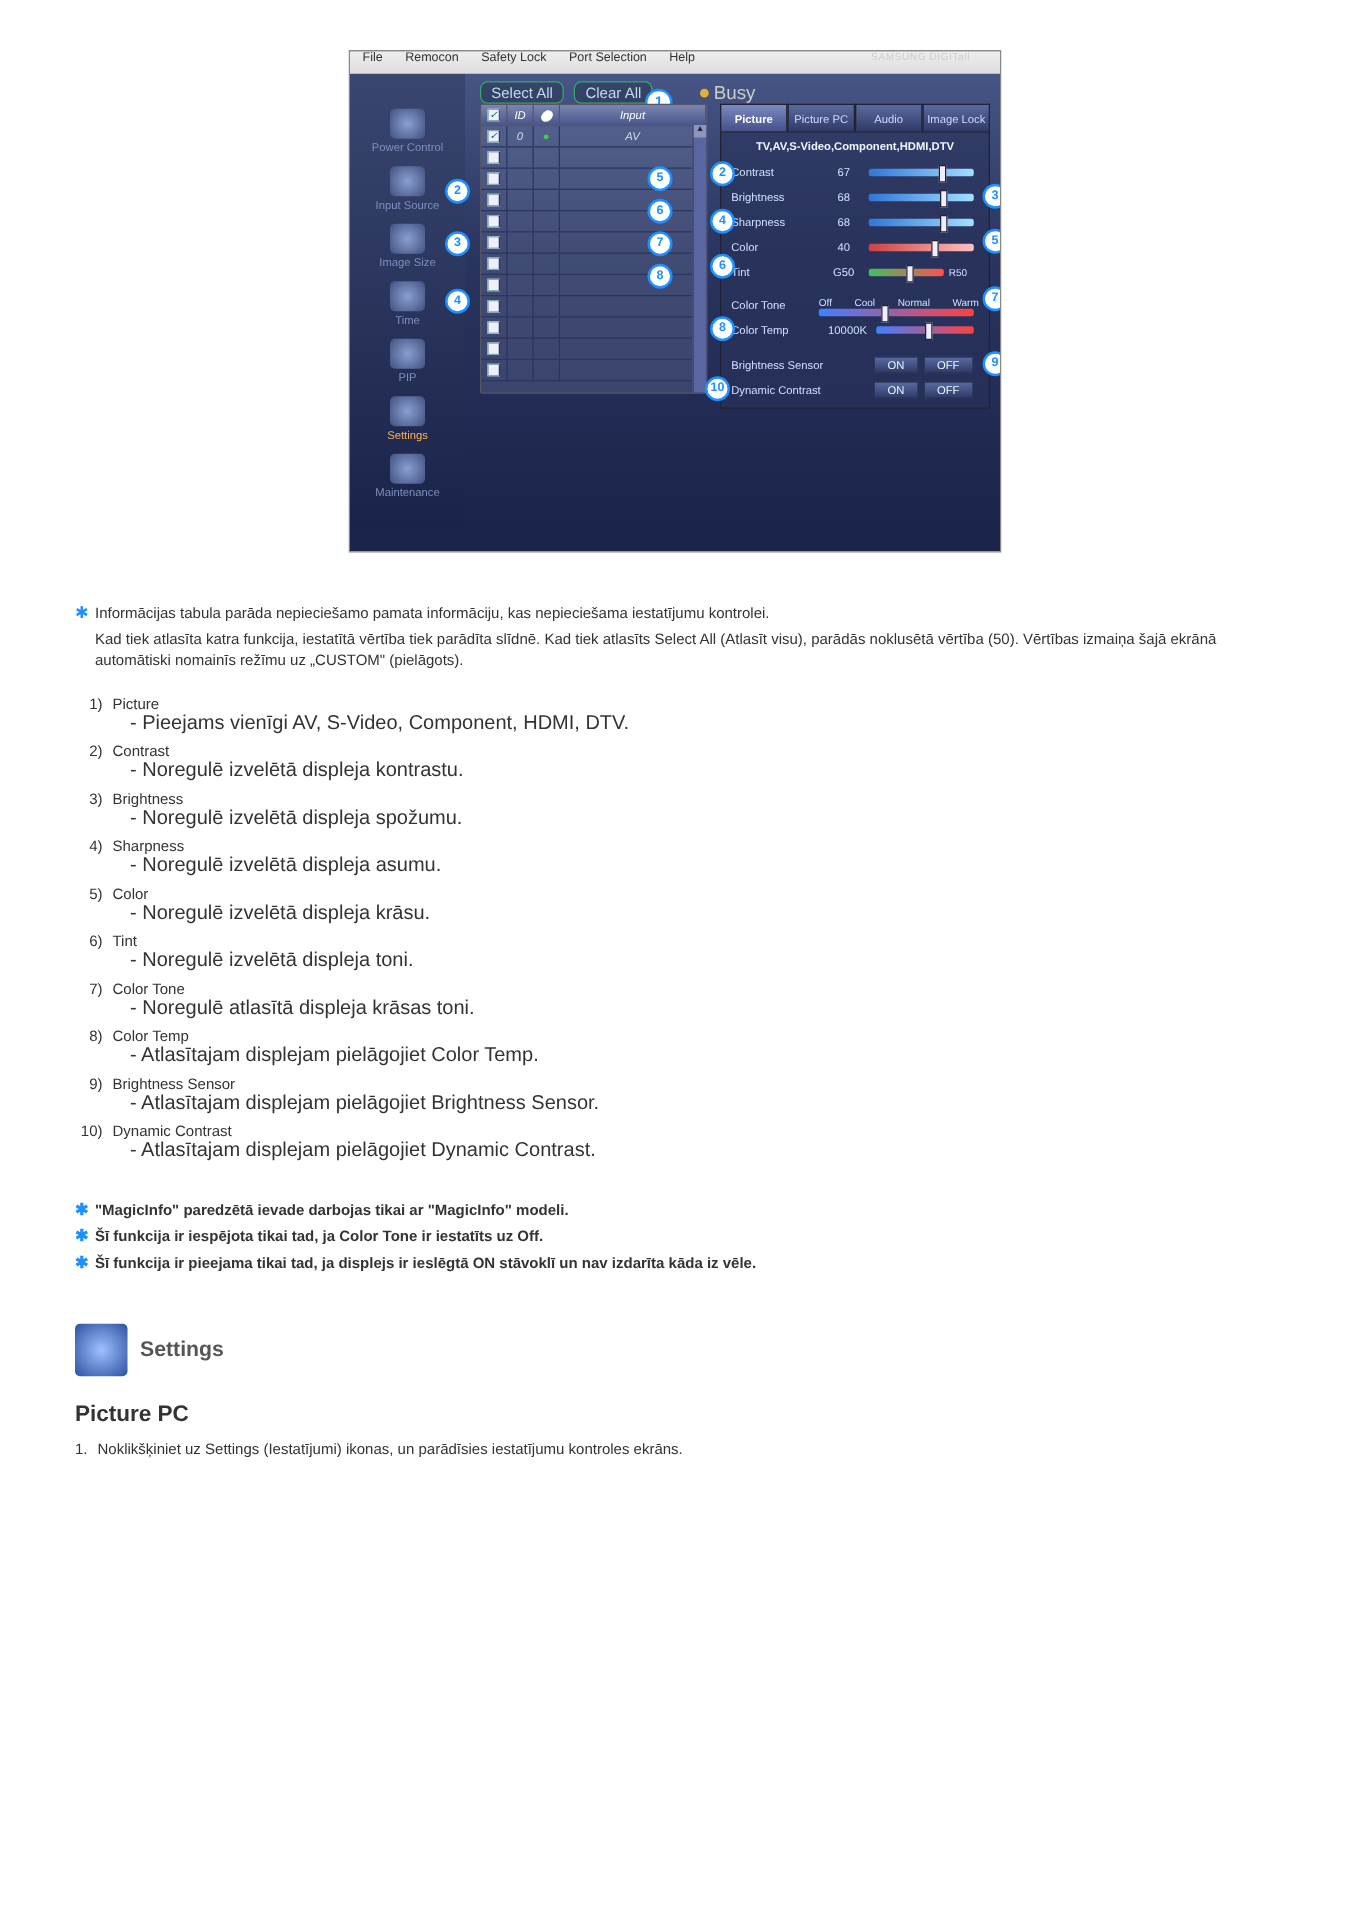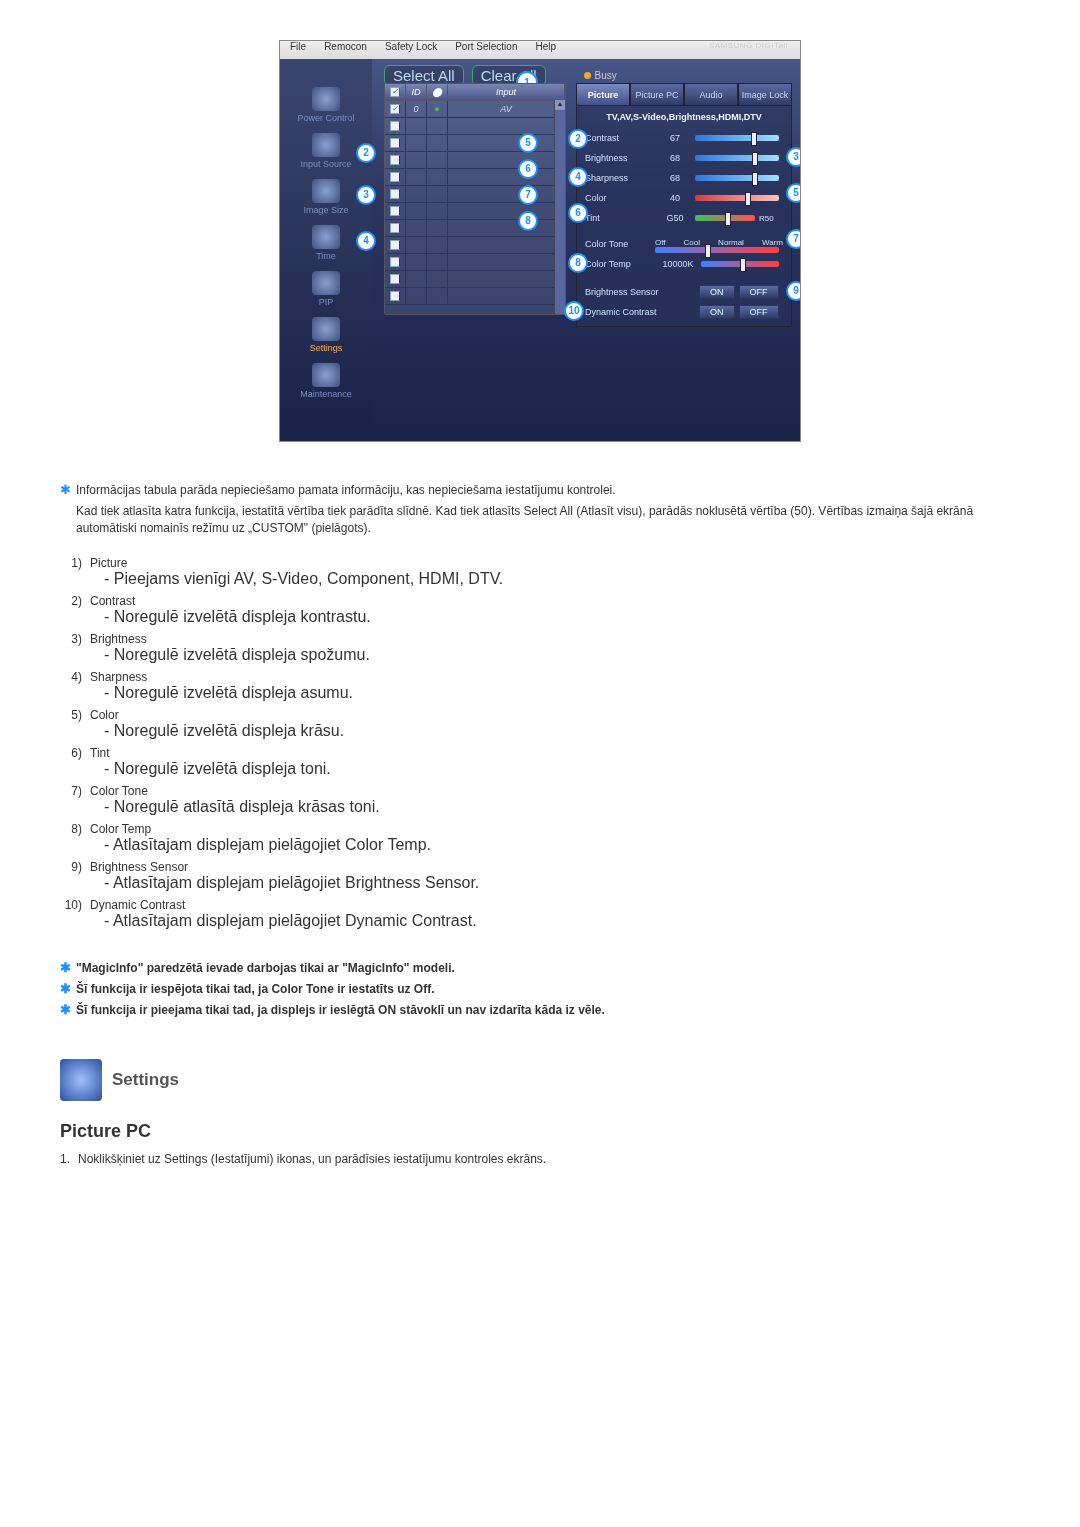--- a/index.html
+++ b/index.html
@@ -37,30 +37,30 @@
     height: 18px;
     background: linear-gradient(180deg, #eee, #ddd);
     font-size: 10px;
     color: #333;
     display: flex;
     padding-left: 10px;
     gap: 18px;
     justify-content: flex-start;
     position: relative;
   }
-  .menubar .brand { position:absolute; right:12px; font-size:8px; color:#ccc; letter-spacing:0.5px;}
+  .menubar .brand { position:absolute; right:24px; font-size:8px; color:#ccc; letter-spacing:0.5px;}
   .body-area { display:flex; height: calc(100% - 34px); }
   .sidebar { width: 92px; background: linear-gradient(180deg,#3a4670,#1a2348); padding-top:28px; }
   .side-item { text-align:center; color:#7e8fc0; font-size:9px; margin-bottom:10px; position:relative;}
   .side-item.selected { color:#ffb050; }
   .side-icon { width:28px; height:24px; margin:0 auto 2px auto; background:radial-gradient(circle,#8aa0d0,#405080); border-radius:4px; }
   .main { flex:1; position:relative; }
   .top-buttons { position:absolute; left:12px; top:6px; display:flex; gap:8px; align-items:center;}
-  .pill-btn { font-size:15px; color:#bde; border:1px solid #3a6; padding:1px 8px; border-radius:6px; background:rgba(0,0,0,0.2);}
-  .busy { margin-left:30px; font-size:10px; color:#ccc; display:flex; align-items:center; gap:4px;}
+  .pill-btn { font-size:12px; color:#bde; border:1px solid #3a6; padding:1px 8px; border-radius:6px; background:rgba(0,0,0,0.2);}
+  .busy { margin-left:30px; font-size:15px; color:#ccc; display:flex; align-items:center; gap:4px;}
   .busy-dot{ width:7px; height:7px; border-radius:50%; background:#e6b030;}
   .grid-box { position:absolute; left:12px; top:24px; width:180px; height:230px; background:rgba(200,210,240,0.15); border:1px solid #556; border-radius:2px; font-size:9px;font-style:italic;}
   .grid-head { display:flex; height:16px; background:linear-gradient(180deg,#7a86b0,#4a568a); border-bottom:1px solid #556;}
   .grid-head div { border-right:1px solid #556; text-align:center; color:#fff; line-height:16px;}
   .gcell-chk{width:20px;}
   .gcell-id{width:20px;}
   .gcell-st{width:20px;}
   .gcell-in{flex:1;}
   .grid-row{display:flex; height:16px; border-bottom:1px solid #2a3560;}
   .grid-row div{border-right:1px solid #2a3560; text-align:center; line-height:16px; color:#cde;}
@@ -261,21 +261,21 @@
       <span class="badge small" style="left:146px;top:152px">8</span>
 
       <div class="right-panel">
         <div class="tabs">
           <div class="tab active">Picture</div>
           <div class="tab">Picture PC</div>
           <div class="tab">Audio</div>
           <div class="tab">Image Lock</div>
         </div>
         <div class="panel-body">
-          <div class="panel-sub">TV,AV,S-Video,Brightness,HDMI,DTV</div>
+          <div class="panel-sub">TV,AV,S-Video,Component,HDMI,DTV</div>
           <div class="param-row">
             <span class="plabel">Contrast</span>
             <span class="pval">67</span>
             <span class="pslider">
                 <span class="knob" style="left:67%"></span>
               </span>
           </div>
           <div class="param-row">
             <span class="plabel">Brightness</span>
             <span class="pval">68</span>

